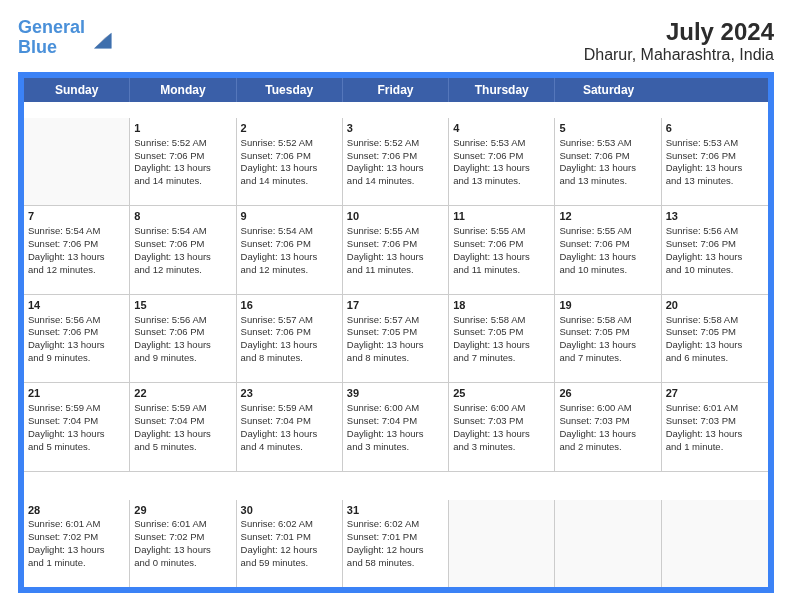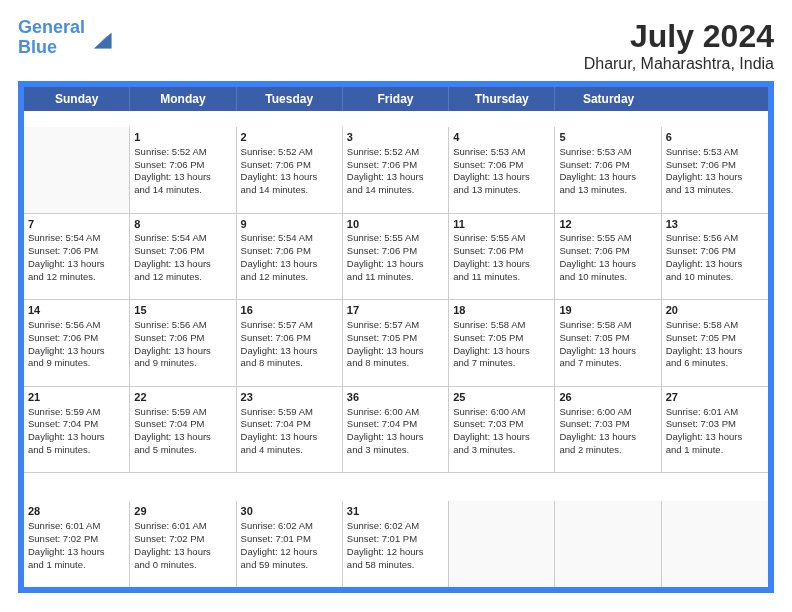--- a/index.html
+++ b/index.html
@@ -38,21 +38,21 @@
     }
     .logo-icon {
       width: 28px;
       height: 28px;
       margin-left: 2px;
     }
     .title-block {
       text-align: right;
     }
     .main-title {
-      font-size: 32px;
+      font-size: 24px;
       font-weight: bold;
       color: #2c2c2c;
     }
     .sub-title {
       font-size: 16px;
       color: #2c2c2c;
     }
     .calendar {
       flex: 1;
       display: flex;
@@ -233,21 +233,21 @@
 Daylight: 13 hours
 and 5 minutes.</span></div>
           <div class="cal-cell"><span class="day-num">22</span><span style="white-space: pre-line;">Sunrise: 5:59 AM
 Sunset: 7:04 PM
 Daylight: 13 hours
 and 5 minutes.</span></div>
           <div class="cal-cell"><span class="day-num">23</span><span style="white-space: pre-line;">Sunrise: 5:59 AM
 Sunset: 7:04 PM
 Daylight: 13 hours
 and 4 minutes.</span></div>
-          <div class="cal-cell"><span class="day-num">36</span><span style="white-space: pre-line;">Sunrise: 6:00 AM
+          <div class="cal-cell"><span class="day-num">39</span><span style="white-space: pre-line;">Sunrise: 6:00 AM
 Sunset: 7:04 PM
 Daylight: 13 hours
 and 3 minutes.</span></div>
           <div class="cal-cell"><span class="day-num">25</span><span style="white-space: pre-line;">Sunrise: 6:00 AM
 Sunset: 7:03 PM
 Daylight: 13 hours
 and 3 minutes.</span></div>
           <div class="cal-cell"><span class="day-num">26</span><span style="white-space: pre-line;">Sunrise: 6:00 AM
 Sunset: 7:03 PM
 Daylight: 13 hours

